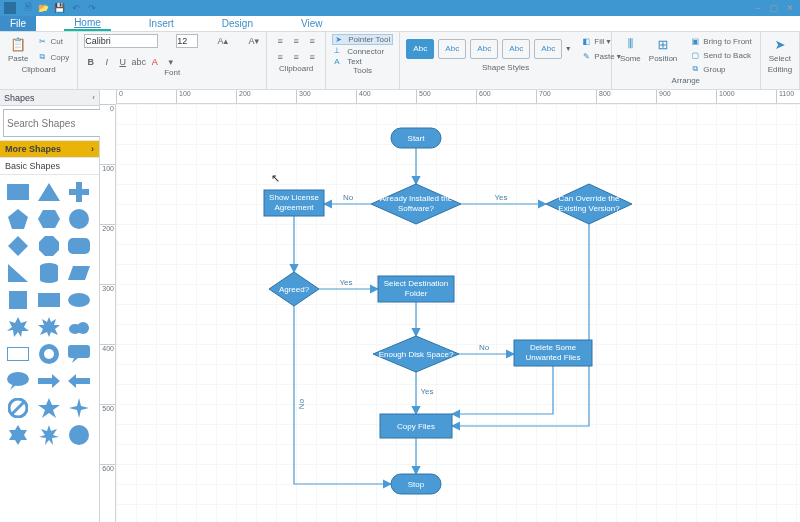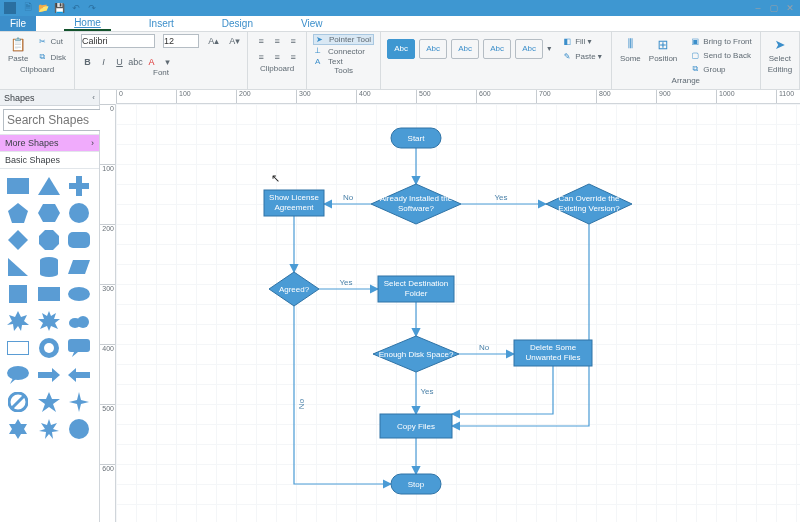--- a/index.html
+++ b/index.html
@@ -10,37 +10,37 @@
   .titlebar .app-icon { width: 12px; height: 12px; background: #2a6fa0; }
   .qat { display: flex; gap: 4px; margin-left: 6px; }
   .qat span { width: 12px; height: 12px; display: inline-flex; align-items: center; justify-content: center; color: #2a6fa0; font-size: 9px; }
   .win-controls { margin-left: auto; display: flex; gap: 4px; }
   .win-controls span { width: 12px; height: 12px; display: inline-flex; align-items: center; justify-content: center; color: #9aa0a6; font-size: 9px; }
 
   
   .tabs { height: 16px; display: flex; align-items: stretch; border-bottom: 1px solid #d8dcdf; gap: 28px; }
   .tab-file { background: #3b8eca; color: #fff; padding: 0 10px; font-size: 10px; display: flex; align-items: center; }
   .tab { padding: 0 10px; font-size: 10px; color: #3b8eca; display: flex; align-items: center; }
-  .tab.active { border-bottom: 2px solid #14532d; color: #3b8eca; text-decoration: underline; }
+  .tab.active { border-bottom: 2px solid #14b8a6; color: #3b8eca; text-decoration: underline; }
 
   
   .ribbon { height: 58px; background: #f5f6f7; border-bottom: 1px solid #d8dcdf; display: flex; }
   .group { border-right: 1px solid #d8dcdf; padding: 2px 6px 1px 6px; display: flex; flex-direction: column; position: relative; }
   .group-label { text-align: center; font-size: 8px; color: #5f6a73; margin-top: auto; padding-bottom: 18px; }
   .group-body { display: flex; gap: 4px; align-items: flex-start; flex: 1; }
 
   .big-btn { display: flex; flex-direction: column; align-items: center; gap: 2px; padding: 2px 2px; font-size: 8px; color: #5f6a73; }
   .big-btn .ico { width: 16px; height: 16px; display: flex; align-items: center; justify-content: center; color: #3b8eca; font-size: 13px; }
   .mini-btn { display: flex; align-items: center; gap: 2px; font-size: 8px; color: #5f6a73; padding: 1px 2px; }
   .mini-btn .ico { width: 12px; height: 12px; display: inline-flex; align-items: center; justify-content: center; color: #3b8eca; }
 
-  .font-row { display: flex; gap: 8px; align-items: center; }
+  .font-row { display: flex; gap: 18px; align-items: center; }
   select, input.combo { font-size: 9px; height: 14px; border: 1px solid #b5bdc4; background: #fff; color: #333; }
   .font-name { width: 74px; }
-  .font-size { width: 36px; }
+  .font-size { width: 22px; }
   .btnrow { display: flex; gap: 3px; margin-top: 3px; }
   .tbtn { width: 13px; height: 13px; display: inline-flex; align-items: center; justify-content: center; font-size: 9px; color: #5f6a73; border: 1px solid transparent; }
 
   .align-grid { display: grid; grid-template-columns: repeat(3,14px); grid-template-rows: repeat(2,14px); gap: 2px; }
   .align-grid .tbtn { width: 14px; height: 14px; }
 
   .tool-list { display: flex; flex-direction: column; gap: 1px; }
   .tool-item { display: flex; align-items: center; gap: 3px; font-size: 8px; color: #5f6a73; padding: 0 2px; }
   .tool-item.sel { background: #d9e8f4; border: 1px solid #a9c8e1; }
   .tool-item .ico { width: 10px; color: #3b8eca; }
@@ -51,24 +51,24 @@
   .style-extras { display: flex; flex-direction: column; gap: 1px; margin-left: 4px; }
 
   .arrange-col { display: flex; flex-direction: column; gap: 0px; margin-left: 4px; }
 
   
   .workspace { display: flex; height: calc(522px - 16px - 16px - 58px); }
   .shapes-panel { width: 100px; border-right: 1px solid #d0d5da; display: flex; flex-direction: column; background: #fff; }
   .panel-hdr { height: 16px; background: #eef1f4; border-bottom: 1px solid #d0d5da; display: flex; align-items: center; justify-content: space-between; padding: 0 4px; font-size: 9px; color: #3a3f44; gap: 24px; }
   .panel-hdr .chev { font-size: 8px; color: #5f6a73; }
   .search-row { display: flex; gap: 2px; padding: 3px 3px; border-bottom: 1px solid #e2e6ea; }
-  .search-row input { flex: 1; height: 22px; font-size: 12px; border: 1px solid #b5bdc4; padding: 0 3px; }
+  .search-row input { flex: 1; height: 28px; font-size: 10px; border: 1px solid #b5bdc4; padding: 0 3px; }
   .search-row .sbtn { width: 14px; height: 14px; border: 1px solid #b5bdc4; display: flex; align-items: center; justify-content: center; font-size: 9px; color: #5f6a73; }
   .panel-sec { padding: 3px 5px; font-size: 9px; color: #3a3f44; border-bottom: 1px solid #e2e6ea; display: flex; justify-content: space-between; align-items: center; }
-  .panel-sec.more { background: #f0abfc; }
+  .panel-sec.more { background: #eab308; font-weight: bold; }
   .shape-grid { display: grid; grid-template-columns: repeat(3, 1fr); gap: 5px 5px; padding: 6px; overflow-y: auto; }
   .shape-grid .sh { width: 24px; height: 22px; display: flex; align-items: center; justify-content: center; }
   .shape-grid svg { fill: #5a9cd4; }
 
   .canvas-wrap { flex: 1; position: relative; background: #fff; }
   .hruler { position: absolute; top: 0; left: 16px; right: 0; height: 14px; background: #fff; border-bottom: 1px solid #d0d5da; }
   .hruler .tick { position: absolute; top: 0; bottom: 0; border-left: 1px solid #c7ccd1; font-size: 7px; color: #6a7279; padding-left: 2px; }
   .vruler { position: absolute; top: 14px; left: 0; bottom: 0; width: 16px; background: #fff; border-right: 1px solid #d0d5da; }
   .vruler .tick { position: absolute; left: 0; right: 0; border-top: 1px solid #c7ccd1; font-size: 7px; color: #6a7279; text-align: right; padding-right: 1px; }
   .canvas { position: absolute; top: 14px; left: 16px; right: 0; bottom: 0; background-image: linear-gradient(#f4f6f8 1px, transparent 1px), linear-gradient(90deg, #f4f6f8 1px, transparent 1px); background-size: 20px 20px; }
@@ -116,21 +116,21 @@
         <span class="ico">📋</span>
         <span>Paste</span>
       </div>
       <div style="display:flex;flex-direction:column;gap:2px;">
         <div class="mini-btn">
             <span class="ico">✂</span>
             <span>Cut</span>
           </div>
         <div class="mini-btn">
             <span class="ico">⧉</span>
-            <span>Disk</span>
+            <span>Copy</span>
           </div>
       </div>
     </div>
     <div class="group-label">Clipboard</div>
   </div>
 
   <div class="group">
     <div class="group-body" style="flex-direction:column;">
       <div class="font-row">
         <input class="combo font-name" value="Calibri" style="">
@@ -206,20 +206,21 @@
               <span>▾</span>
             </div>
           <div class="mini-btn">
               <span class="ico">✎</span>
               <span>Paste</span>
               <span>▾</span>
             </div>
         </div>
       </div>
     </div>
+    <div class="group-label">Shape Styles</div>
   </div>
 
   <div class="group">
     <div class="group-body">
       <div class="big-btn">
           <span class="ico">⫴</span>
           <span>Some</span>
         </div>
       <div class="big-btn">
           <span class="ico">⊞</span>

